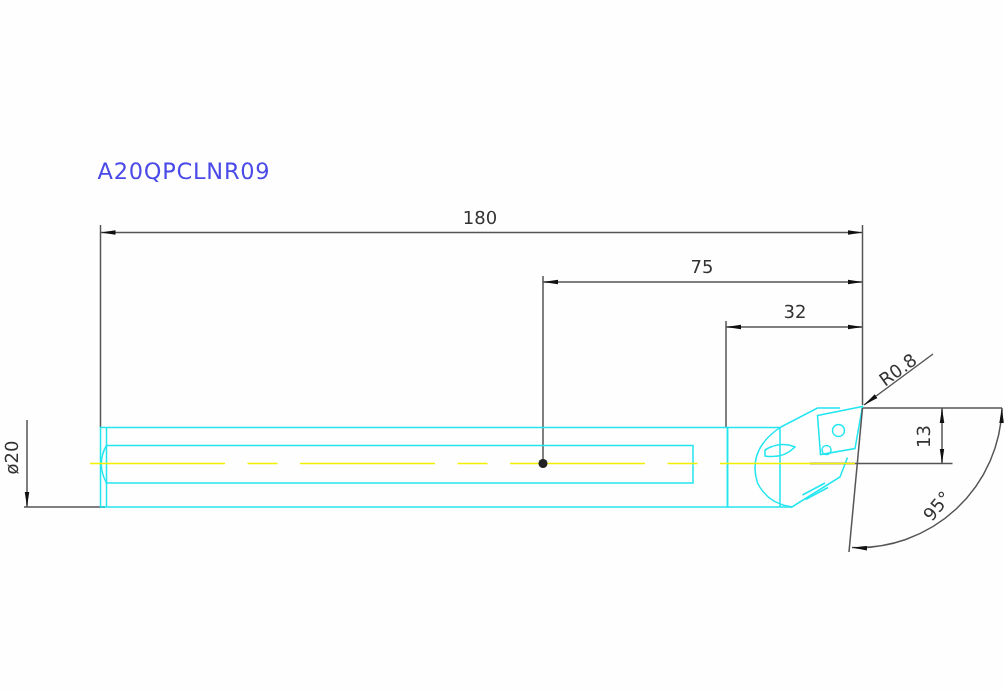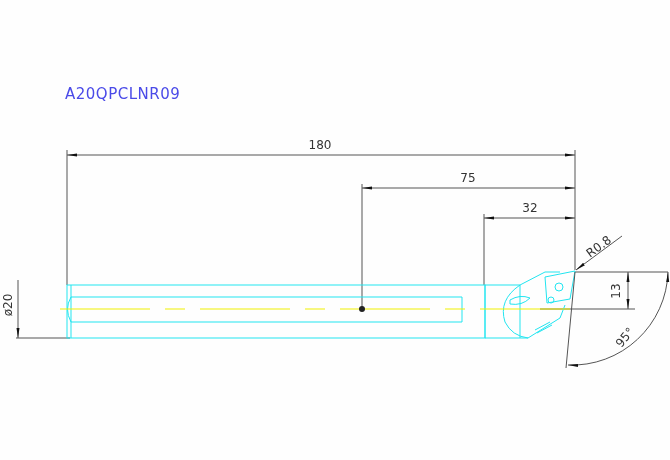--- a/index.html
+++ b/index.html
@@ -1,18 +1,18 @@
 <!DOCTYPE html>
 <html><head>
   <meta charset="utf-8">
   <style>
     html, body { margin: 0; padding: 0; background: #fefefe; }
     body { width: 670px; height: 460px; overflow: hidden; position: relative; font-family: "DejaVu Sans", sans-serif; }
     #drawing { position: absolute; left: 0; top: 0; }
-    .title { position: absolute; left: 65px; top: 85px; font-family: "DejaVu Sans", sans-serif; font-size: 15px; color: #4a4ae8; letter-spacing: 0.5px; font-weight: normal; }
+    .title { position: absolute; left: 65px; top: 105px; font-family: "DejaVu Sans", sans-serif; font-size: 15px; color: #4a4ae8; letter-spacing: 0.5px; font-weight: normal; }
     .dim-text { font-family: "DejaVu Sans", sans-serif; font-size: 12px; fill: #333; }
   </style>
 </head>
 <body>
 
 <div class="title">A20QPCLNR09</div>
 
 <svg id="drawing" width="670" height="460" viewBox="0 0 670 460" xmlns="http://www.w3.org/2000/svg">
   <defs>
     <marker id="arr" markerWidth="10" markerHeight="6" refX="10" refY="3" orient="auto" markerUnits="userSpaceOnUse">

